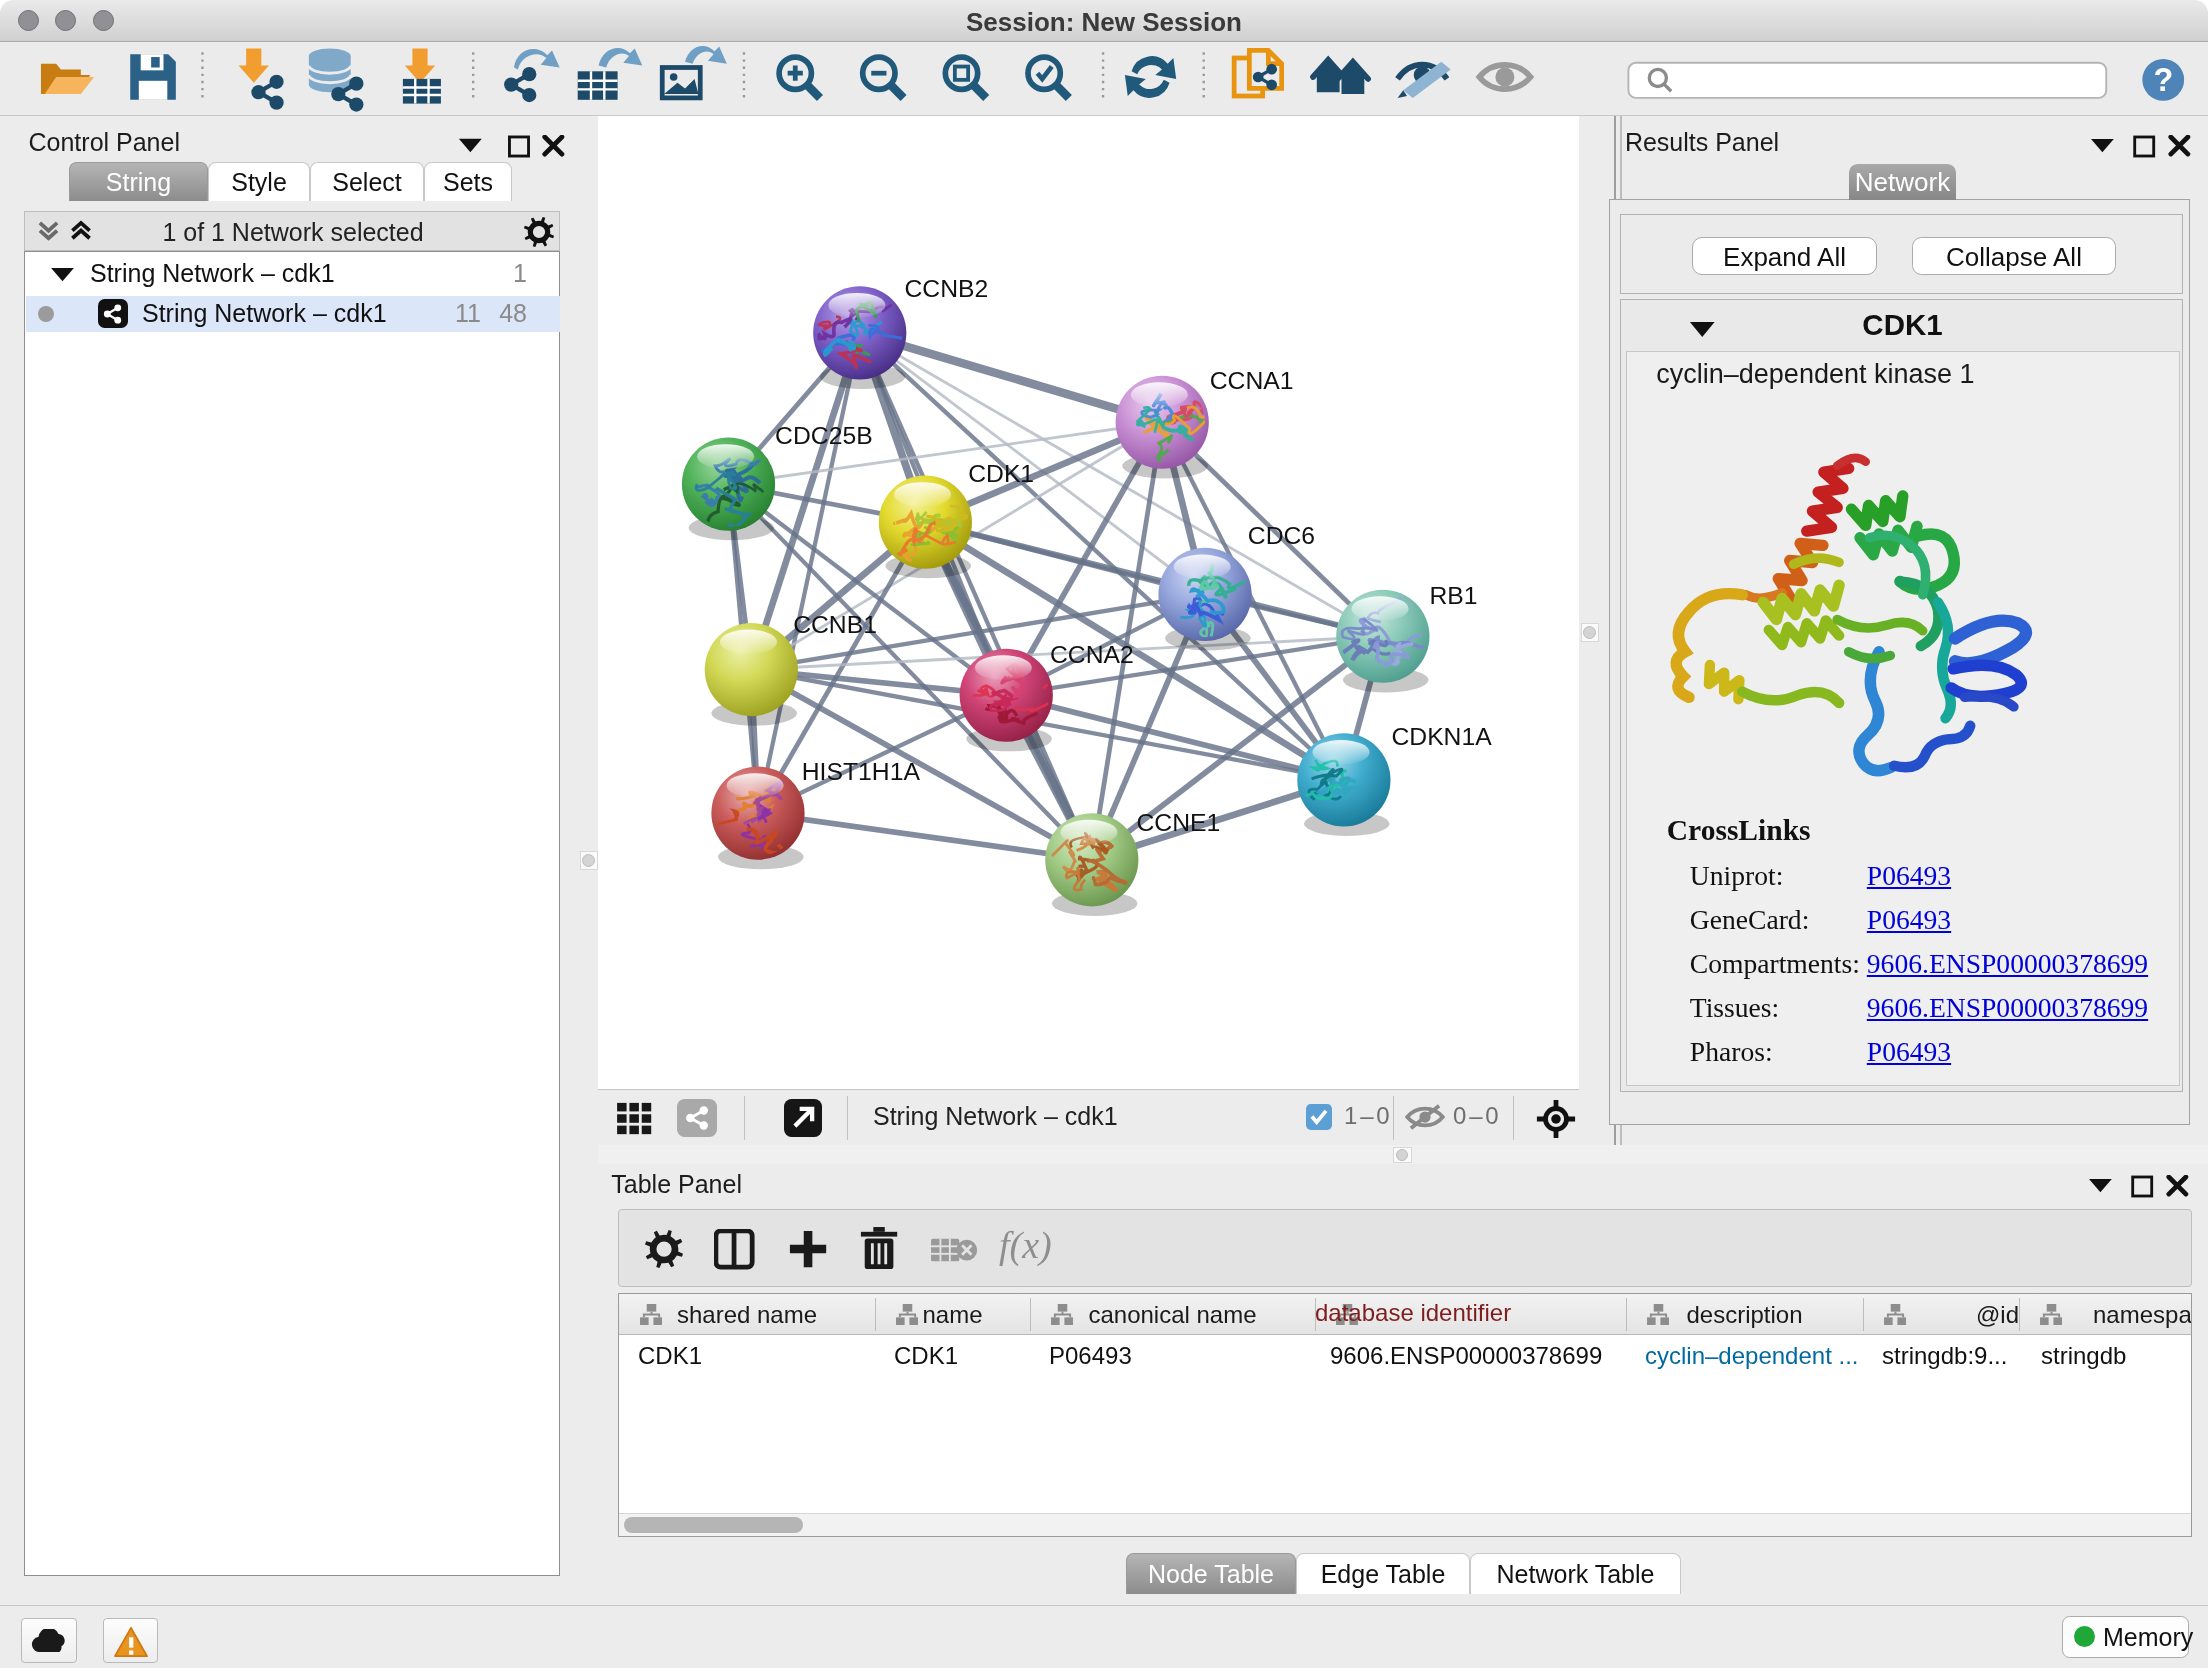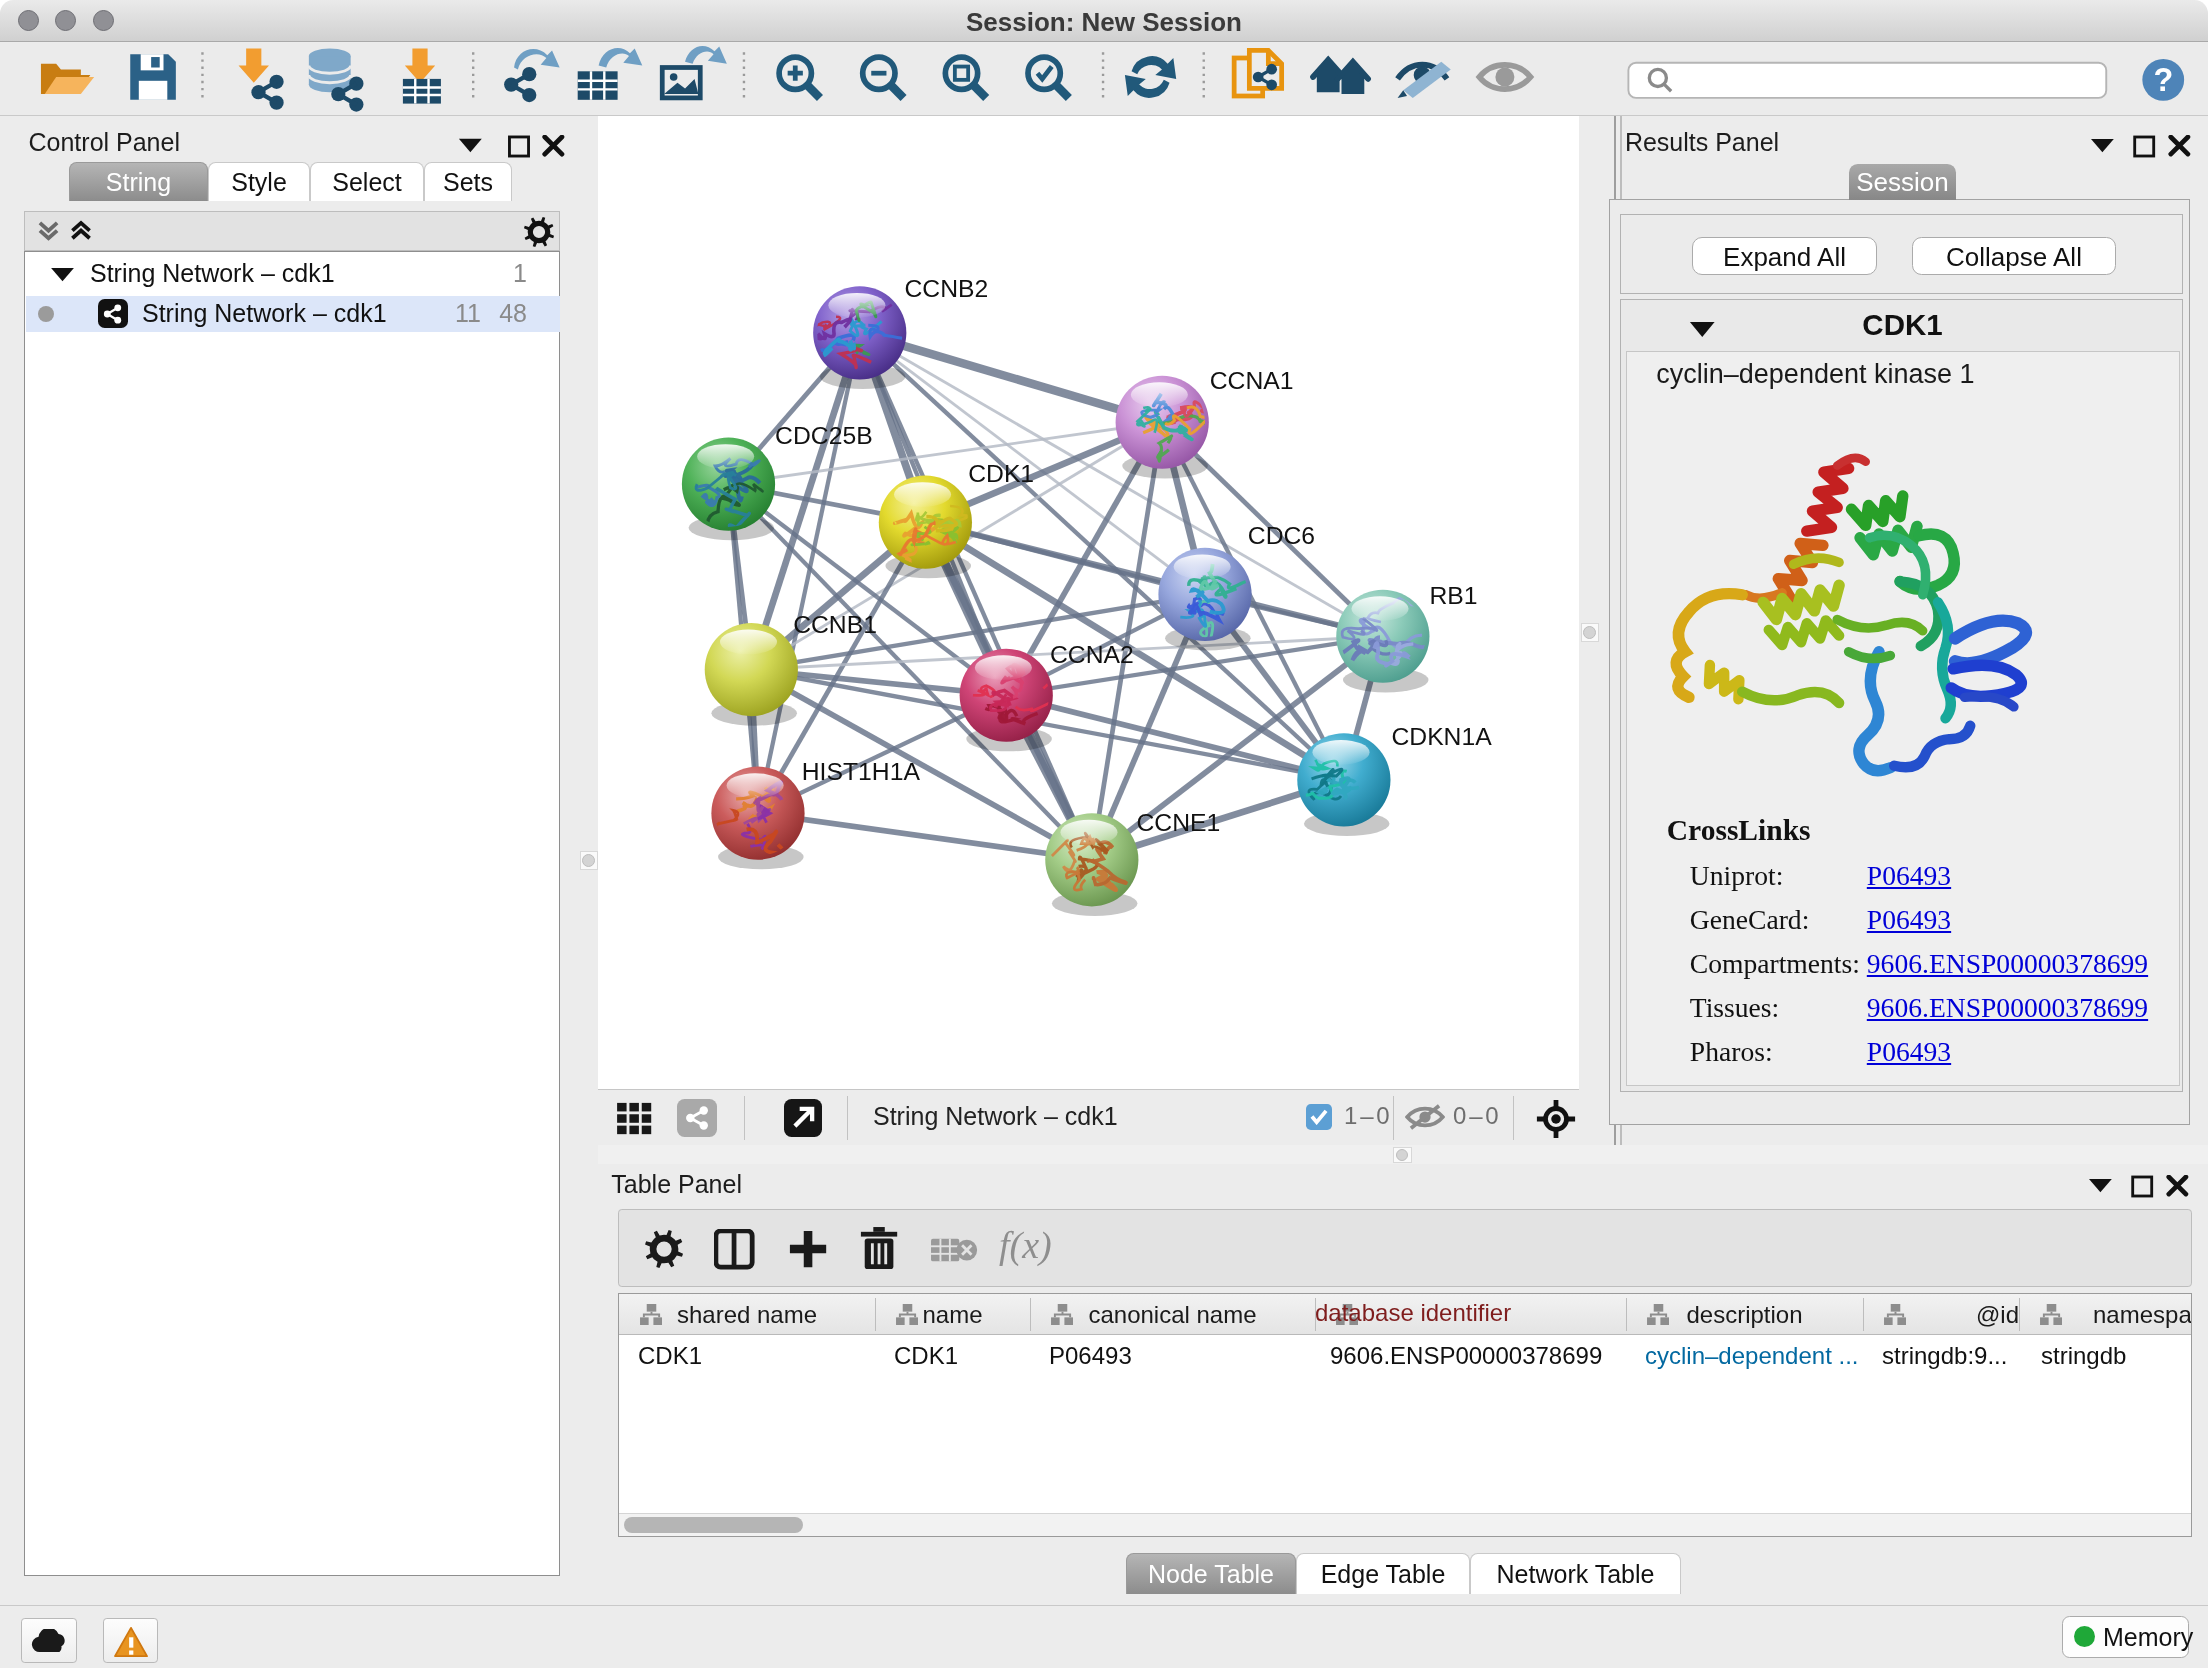--- a/index.html
+++ b/index.html
@@ -186,20 +186,21 @@
   <div class="tab" style="left:424px;top:46px;width:88px;height:39px">Sets</div>
   <div class="abs" style="left:24px;top:95px;width:536px;height:40px;background:#e2e2e2;border:1px solid #bdbdbd;color:#222">
     <svg class="abs" style="left:13.3px;top:6.7px" width="86" height="27" viewBox="0 0 90 28">
       <g stroke="#6a6a6a" stroke-width="4" fill="none">
           <path d="M2 4 L11 12 L20 4 M2 12 L11 20 L20 12"></path>
         </g>
       <g stroke="#111" stroke-width="4" fill="none">
           <path d="M36 12 L45 4 L54 12 M36 20 L45 12 L54 20"></path>
         </g>
     </svg>
+    <div class="abs" style="left:0;width:536px;text-align:center;top:5.7px;font-size:25px">1 of 1 Network selected</div>
     <svg class="abs" style="left:498px;top:3.8px" width="32" height="32" viewBox="0 0 34 34">
         <path d="M29.0 17.0 L28.8 19.1 L33.0 20.9 L32.1 23.6 L27.7 22.4 L25.5 25.5 L25.5 25.5 L23.9 26.8 L25.6 31.1 L23.1 32.3 L20.7 28.4 L17.0 29.0 L17.0 29.0 L14.9 28.8 L13.1 33.0 L10.4 32.1 L11.6 27.7 L8.5 25.5 L8.5 25.5 L7.2 23.9 L2.9 25.6 L1.7 23.1 L5.6 20.7 L5.0 17.0 L5.0 17.0 L5.2 14.9 L1.0 13.1 L1.9 10.4 L6.3 11.6 L8.5 8.5 L8.5 8.5 L10.1 7.2 L8.4 2.9 L10.9 1.7 L13.3 5.6 L17.0 5.0 L17.0 5.0 L19.1 5.2 L20.9 1.0 L23.6 1.9 L22.4 6.3 L25.5 8.5 L25.5 8.5 L26.8 10.1 L31.1 8.4 L32.3 10.9 L28.4 13.3 L29.0 17.0 Z M23.5 17.0 A6.5 6.5 0 1 0 10.5 17.0 A6.5 6.5 0 1 0 23.5 17.0 Z" fill="#111" fill-rule="evenodd"></path>
       </svg>
   </div>
   <div class="abs" style="left:24px;top:135px;width:536px;height:1325px;background:#fff;border:1px solid #8e8e8e">
     <div class="abs" style="left:0;top:5.7px;width:535px;height:34px">
       <svg class="abs" style="left:25px;top:8.6px" width="25" height="19" viewBox="0 0 26 20">
           <path d="M1 2 L25 2 L13 16 Z" fill="#111"></path>
         </svg>
       <div class="abs" style="left:65px;top:1px;font-size:25px;color:#111">String Network – cdk1</div>
@@ -586,21 +587,21 @@
 
 <div class="abs" style="left:1622px;top:116px;width:587px;height:1029px;background:#ececec">
   <div class="ptitle abs" style="left:2.9px;top:12.4px">Results Panel</div>
   <svg class="abs" style="left:469px;top:19px" width="114" height="23" viewBox="0 0 120 24">
     <path d="M0 4 L24 4 L12 18 Z" fill="#111"></path>
     <rect x="46" y="2" width="20" height="20" fill="none" stroke="#111" stroke-width="3"></rect>
     <path d="M84 2 L102 20 M102 2 L84 20" stroke="#111" stroke-width="5" stroke-linecap="round"></path>
   </svg>
 </div>
 <div class="abs" style="left:1609px;top:199px;width:581px;height:926px;background:#ebebeb;border:1px solid #a2a2a2"></div>
-<div class="abs" style="left:1849px;top:164px;width:107px;height:36px;background:linear-gradient(#a9a9a9,#878787);border-radius:8.6px 8.6px 0 0;color:#fff;font-size:26px;text-align:center;line-height:36px">Session</div>
+<div class="abs" style="left:1849px;top:164px;width:107px;height:36px;background:linear-gradient(#a9a9a9,#878787);border-radius:8.6px 8.6px 0 0;color:#fff;font-size:26px;text-align:center;line-height:36px">Network</div>
 <div class="abs" style="left:1620px;top:214px;width:563px;height:80px;background:#ebebeb;border:1px solid #b2b2b2">
   <div class="abs" style="left:71px;top:22px;width:185px;height:38px;background:#fff;border:1px solid #ababab;border-radius:10px;font-size:26px;text-align:center;line-height:38px;color:#111">Expand All</div>
   <div class="abs" style="left:291px;top:22px;width:204px;height:38px;background:#fff;border:1px solid #ababab;border-radius:9.5px;font-size:26px;text-align:center;line-height:38px;color:#111">Collapse All</div>
 </div>
 <div class="abs" style="left:1620px;top:299px;width:563px;height:793px;background:#e9e9e9;border:1px solid #b2b2b2">
   <svg class="abs" style="left:67px;top:19px" width="28.5" height="21" viewBox="0 0 30 22">
       <path d="M2 3 L28 3 L15 19 Z" fill="#111"></path>
     </svg>
   <div class="abs" style="left:0;top:7.6px;width:563px;text-align:center;font-size:29.5px;font-weight:bold;color:#111">CDK1</div>
   <div class="abs" style="left:4.8px;top:51px;width:554px;height:735px;background:#efefef;border:1px solid #c6c6c6">

